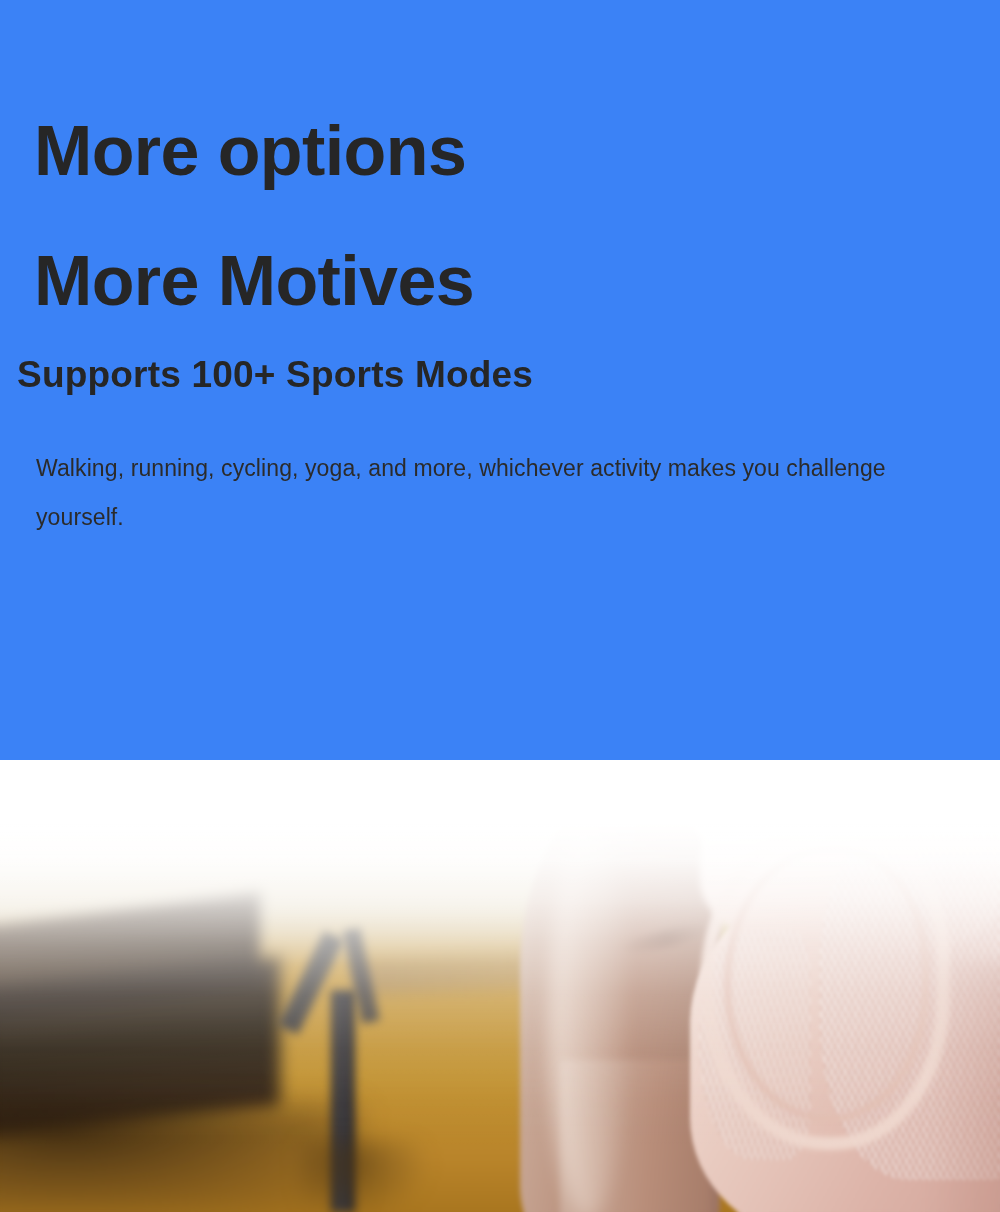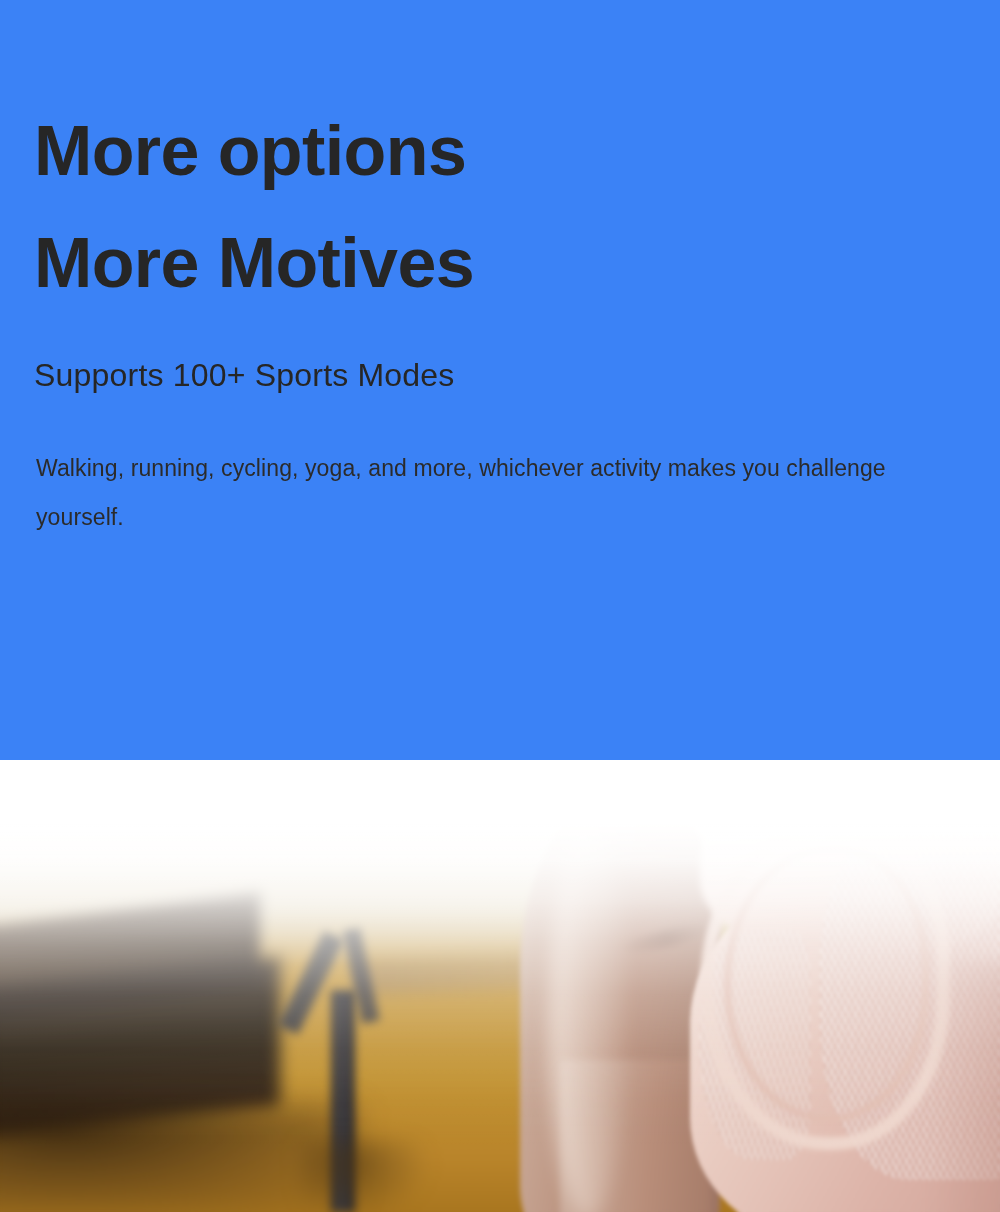--- a/index.html
+++ b/index.html
@@ -25,28 +25,28 @@
     position:absolute;
     left:34px;
     font-weight:bold;
     color:#262626;
     font-size:70px;
     line-height:70px;
     letter-spacing:-0.6px;
     white-space:nowrap;
   }
   .headline.l1 { top:116px; }
-  .headline.l2 { top:228px;text-align:center; }
+  .headline.l2 { top:246px;text-align:center; }
 
   .subhead {
     position:absolute;
-    left:34px; top:357px;
-    font-weight:normal;
+    left:17px; top:357px;
+    font-weight:bold;
     color:#262626;
-    font-size:32px;
+    font-size:37px;
     line-height:36px;
     letter-spacing:0.2px;
     white-space:nowrap;
   }
 
   .bodycopy {
     position:absolute;
     left:36px; top:444px;
     width:860px;
     color:#2b2b2b;

